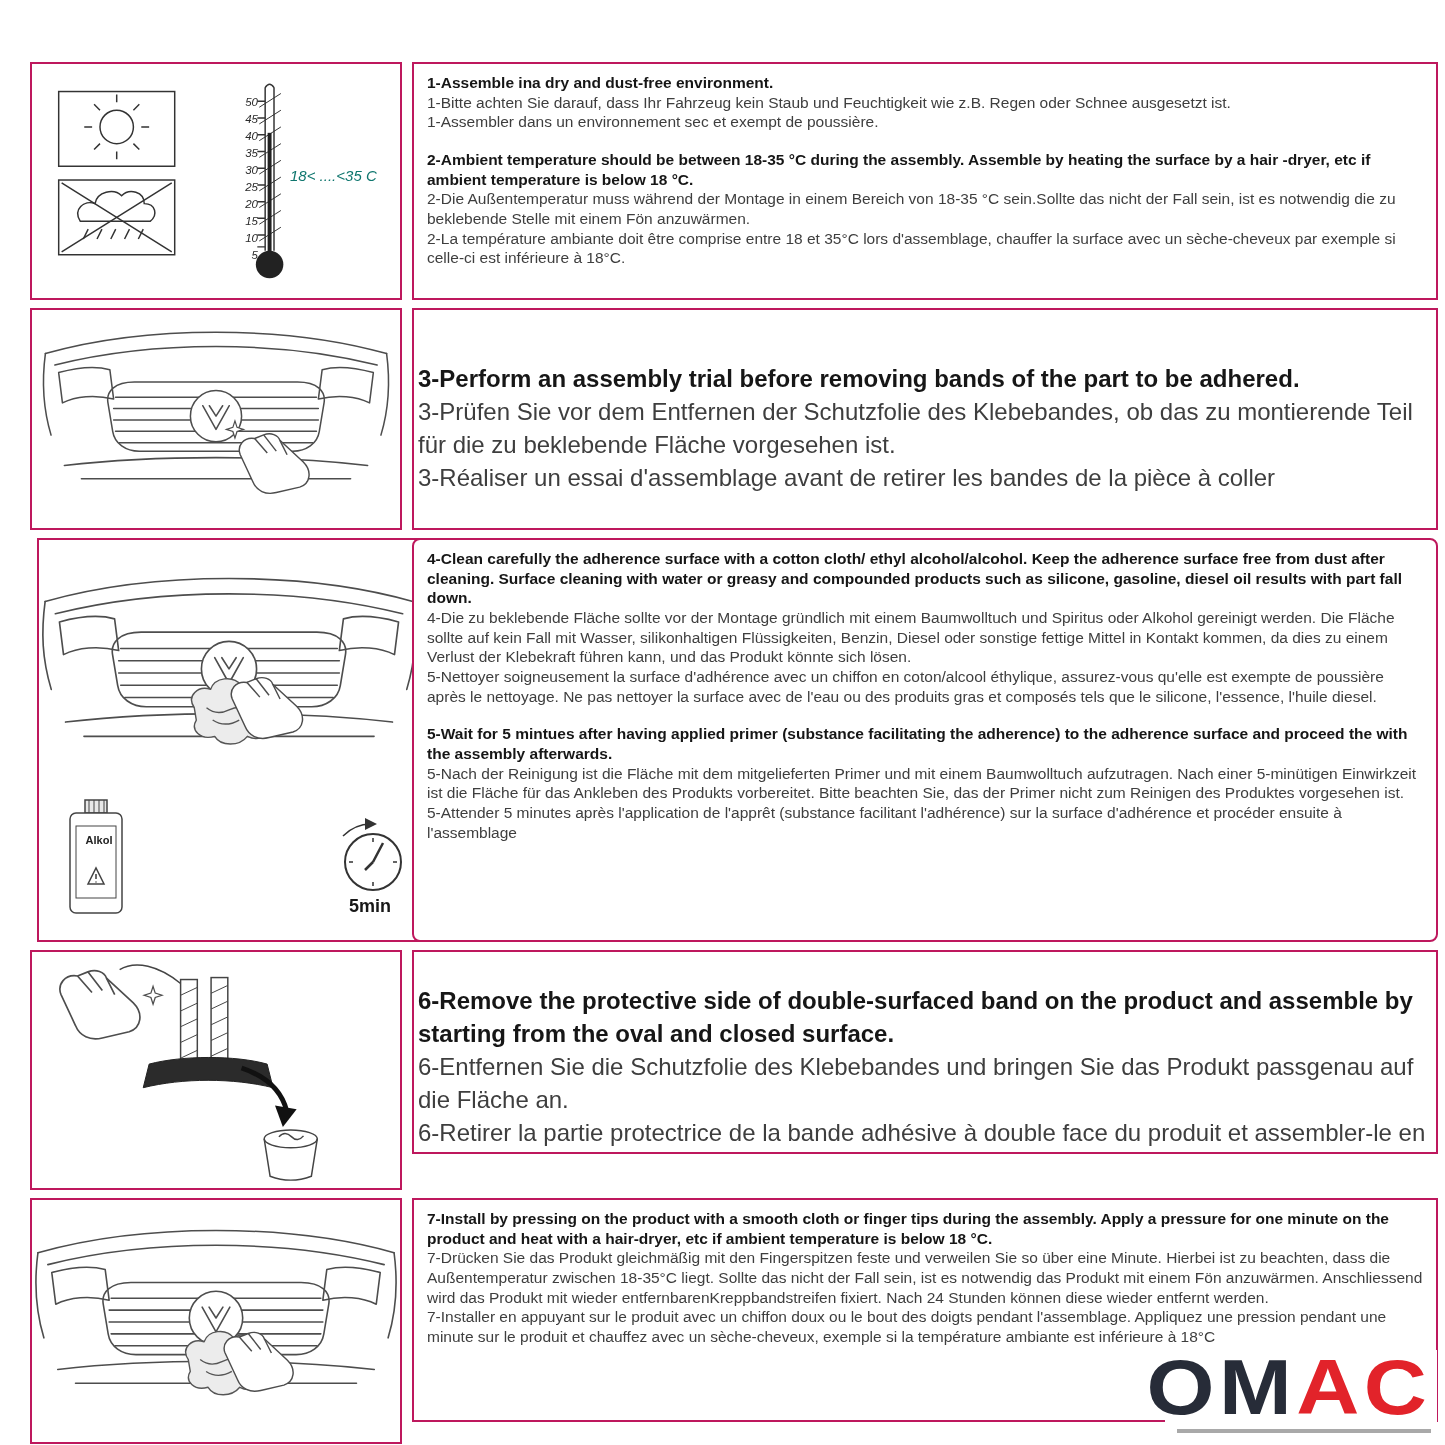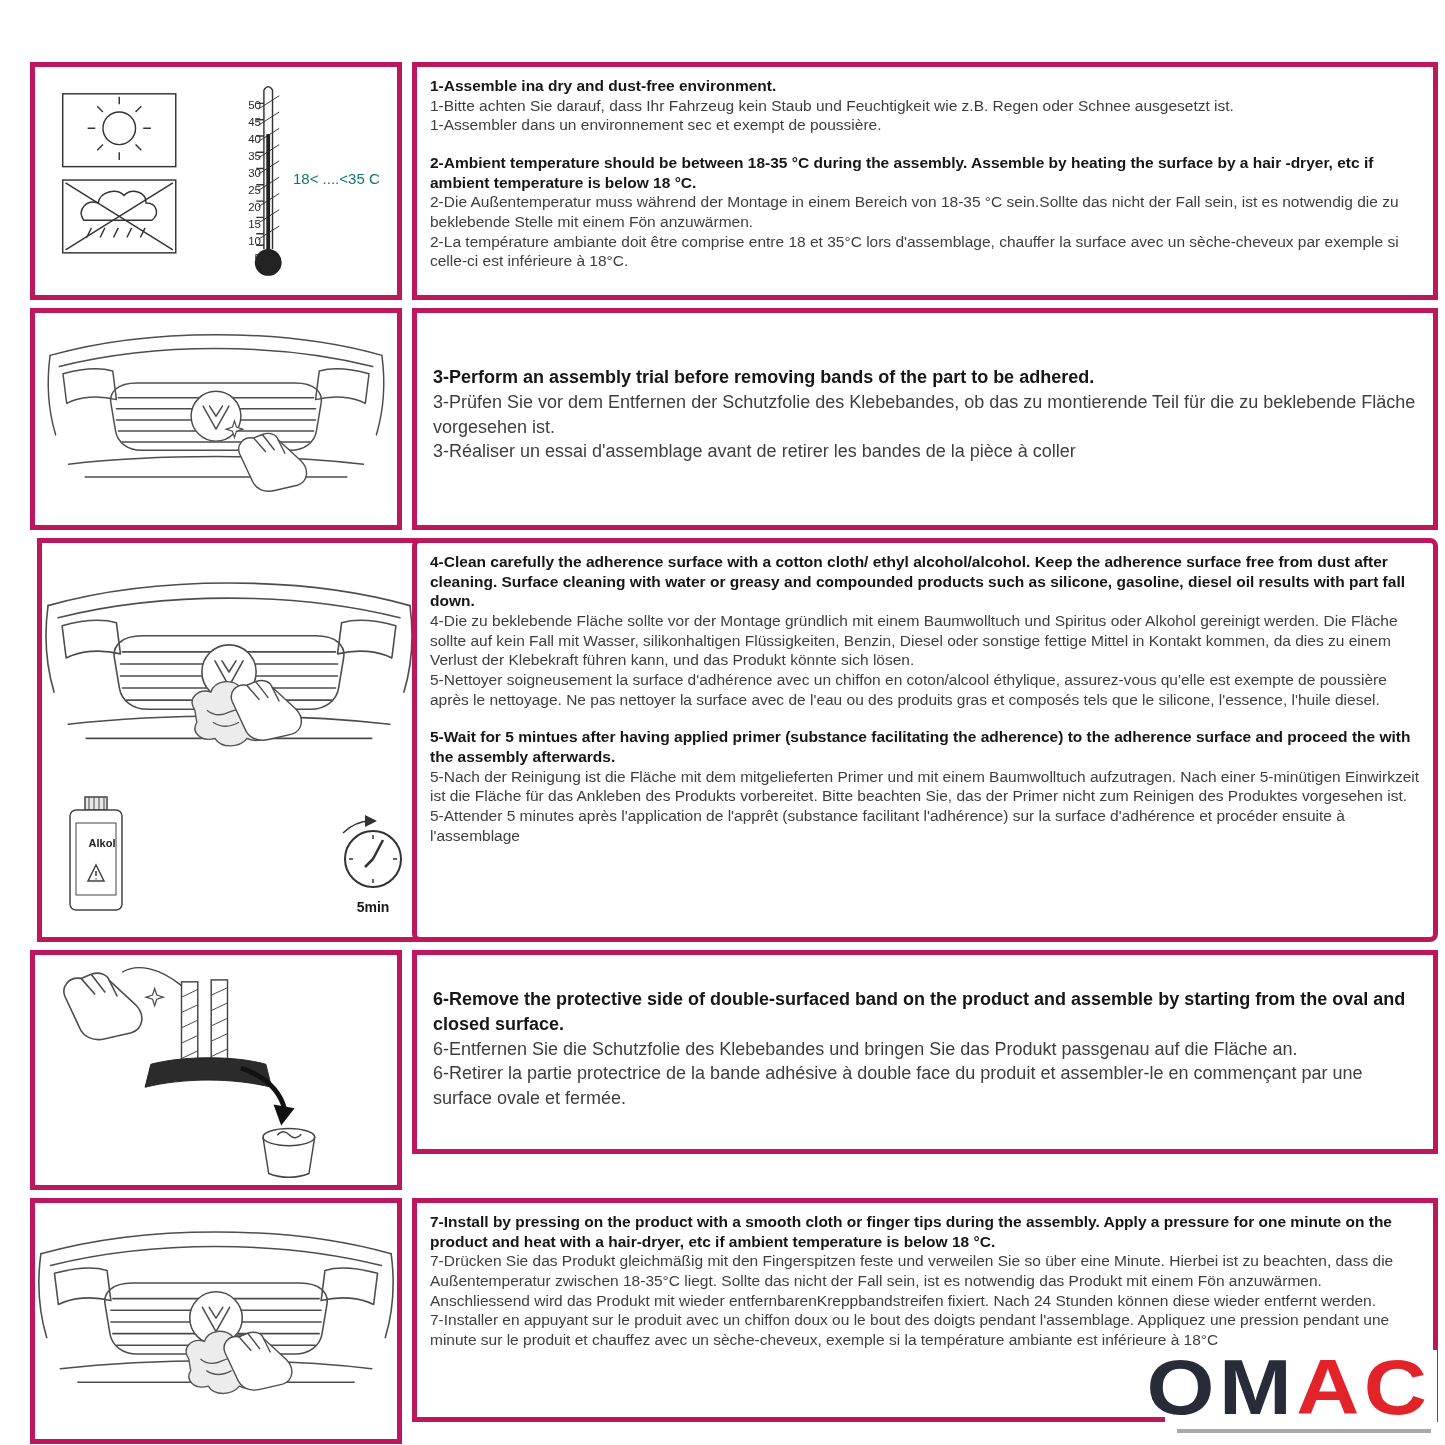--- a/index.html
+++ b/index.html
@@ -10,32 +10,32 @@
   }
   .page { position:absolute; inset:0; background:#fff; }
 
   .title {
     position:absolute; left:40px; top:12px;
     font-size:31px; font-weight:bold; letter-spacing:0.4px;
     color:var(--title_red, #c62128); white-space:nowrap;
   }
 
   .imgbox, .textbox {
-    position:absolute; border:5px solid #be185d; background:#fff;
+    position:absolute; border:2px solid #be185d; background:#fff;
   }
   .imgbox { overflow:hidden; }
   .textbox { color:var(--text_body, #3e3e3e); overflow:hidden; }
   .textbox p { margin:0; }
   .textbox .b { font-weight:bold; color:var(--text_dark, #161616); }
   .gap { height:18px; }
   .fs-small { font-size:15.5px; line-height:1.27; padding:9px 13px; }
-  .fs-large { font-size:18px; line-height:1.38; padding:10px 16px; }
+  .fs-large { font-size:24px; line-height:1.38; padding:10px 4px; }
 
   
-  .s1-img { left:30px;  top:62px;   width:372px; height:238px; }
+  .s1-img { left:30px;  top:62px;   width:372px; height:238px;font-style:italic; }
   .s1-txt { left:412px; top:62px;   width:1026px; height:238px; }
   .s2-img { left:30px;  top:308px;  width:372px; height:222px; }
   .s2-txt { left:412px; top:308px;  width:1026px; height:222px; padding-top:52px; }
   .s3-img { left:30px;  top:538px;  width:384px; height:404px;margin-left:7px; }
   .s3-txt { left:412px; top:538px;  width:1026px; height:404px;border-radius:8px; }
   .s4-img { left:30px;  top:950px;  width:372px; height:240px; }
   .s4-txt { left:412px; top:950px;  width:1026px; height:204px; padding-top:32px; }
   .s5-img { left:30px;  top:1198px; width:372px; height:246px; }
   .s5-txt { left:412px; top:1198px; width:1026px; height:224px; }
 
@@ -43,21 +43,21 @@
   .art-top { position:absolute; left:0; top:4px; width:100%; height:256px; }
   .art-bottom { position:absolute; left:0; bottom:4px; width:100%; height:140px; }
 
   .overlay-label { position:absolute; color:#1d1d1d; }
   .therm-scale {
     left:198px; top:30px; width:28px; text-align:right;
     font-size:11.5px; line-height:17px; white-space:pre-line; color:#2a2a2a;
   }
   .therm-range { left:258px; top:103px; font-size:15px; color:#0f766e; }
   .bottle-label { left:60px; top:294px; width:40px; margin-left:-20px; text-align:center; font-size:11px; font-weight:bold; color:#222; }
-  .clock-label { left:306px; top:356px; width:50px; text-align:center; font-size:14px; font-weight:bold; color:#181818; }
+  .clock-label { left:306px; top:356px; width:50px; text-align:center; font-size:18px; font-weight:bold; color:#181818; }
 
   .logo {
     position:absolute; right:8px; bottom:8px; background:#fff;
     padding:2px 6px 4px 12px; text-align:left; line-height:0.92;
   }
   .logo-word {
     font-size:78px; font-weight:bold; letter-spacing:4px;
     transform:scaleX(1.12); transform-origin:right center; display:inline-block;
     white-space:nowrap;
   }

